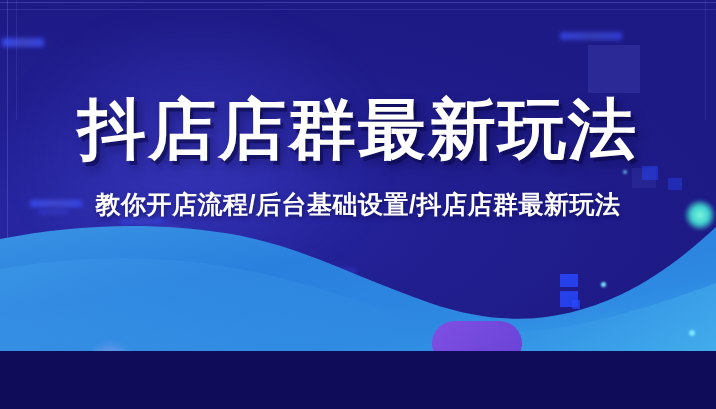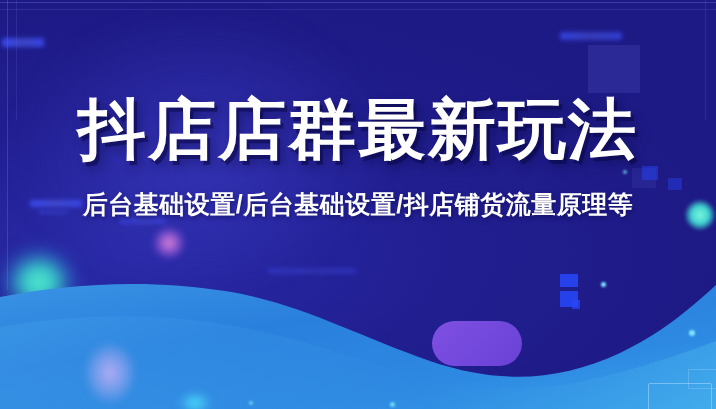--- a/index.html
+++ b/index.html
@@ -7,21 +7,21 @@
     padding: 0;
     background: #0f0d5a;
   }
   body {
     font-family: "Liberation Sans", "DejaVu Sans", sans-serif;
   }
 
   #banner {
     position: relative;
     width: 716px;
-    height: 409px;
+    height: 351px;
     overflow: hidden;
     background: #1d4ed8;
   }
 
   
   .bg-base {
     position: absolute;
     inset: 0;
     background:
       radial-gradient(120% 90% at 18% 62%, #2a2aa8 0%, #211e90 38%, #1d1a85 70%),
@@ -267,16 +267,16 @@
   <div class="outline-rect2"></div>
 
   <div class="spark spark-1"></div>
   <div class="spark spark-2"></div>
   <div class="spark spark-3"></div>
   <div class="spark spark-4"></div>
   <div class="spark spark-5"></div>
 
   <div class="content">
     <div class="title">抖店店群最新玩法</div>
-    <div class="subtitle">后台基础设置/后台基础设置/抖店铺货流量原理等</div>
+    <div class="subtitle">教你开店流程/后台基础设置/抖店店群最新玩法</div>
   </div>
 
 </div>
 
 </body></html>

